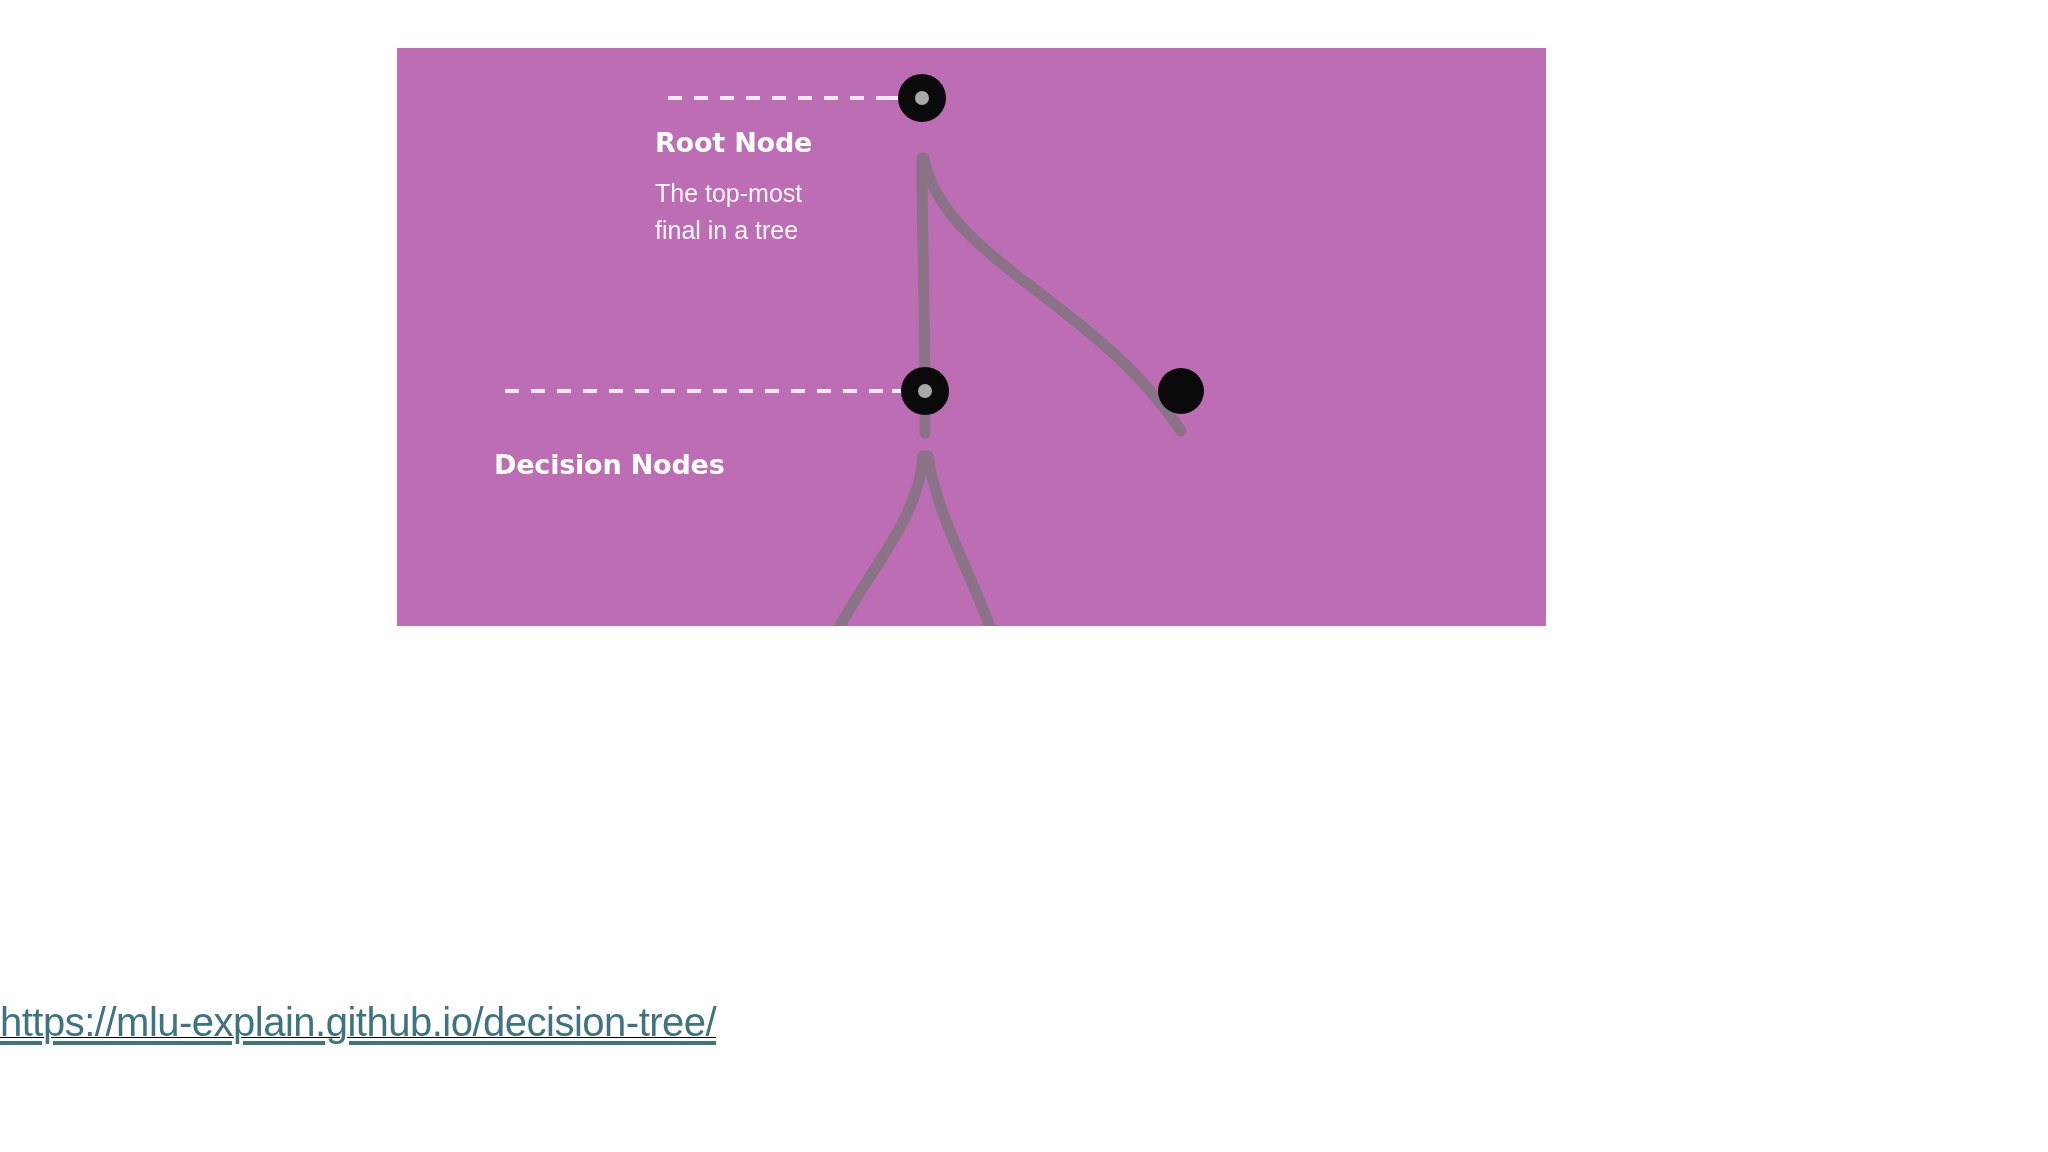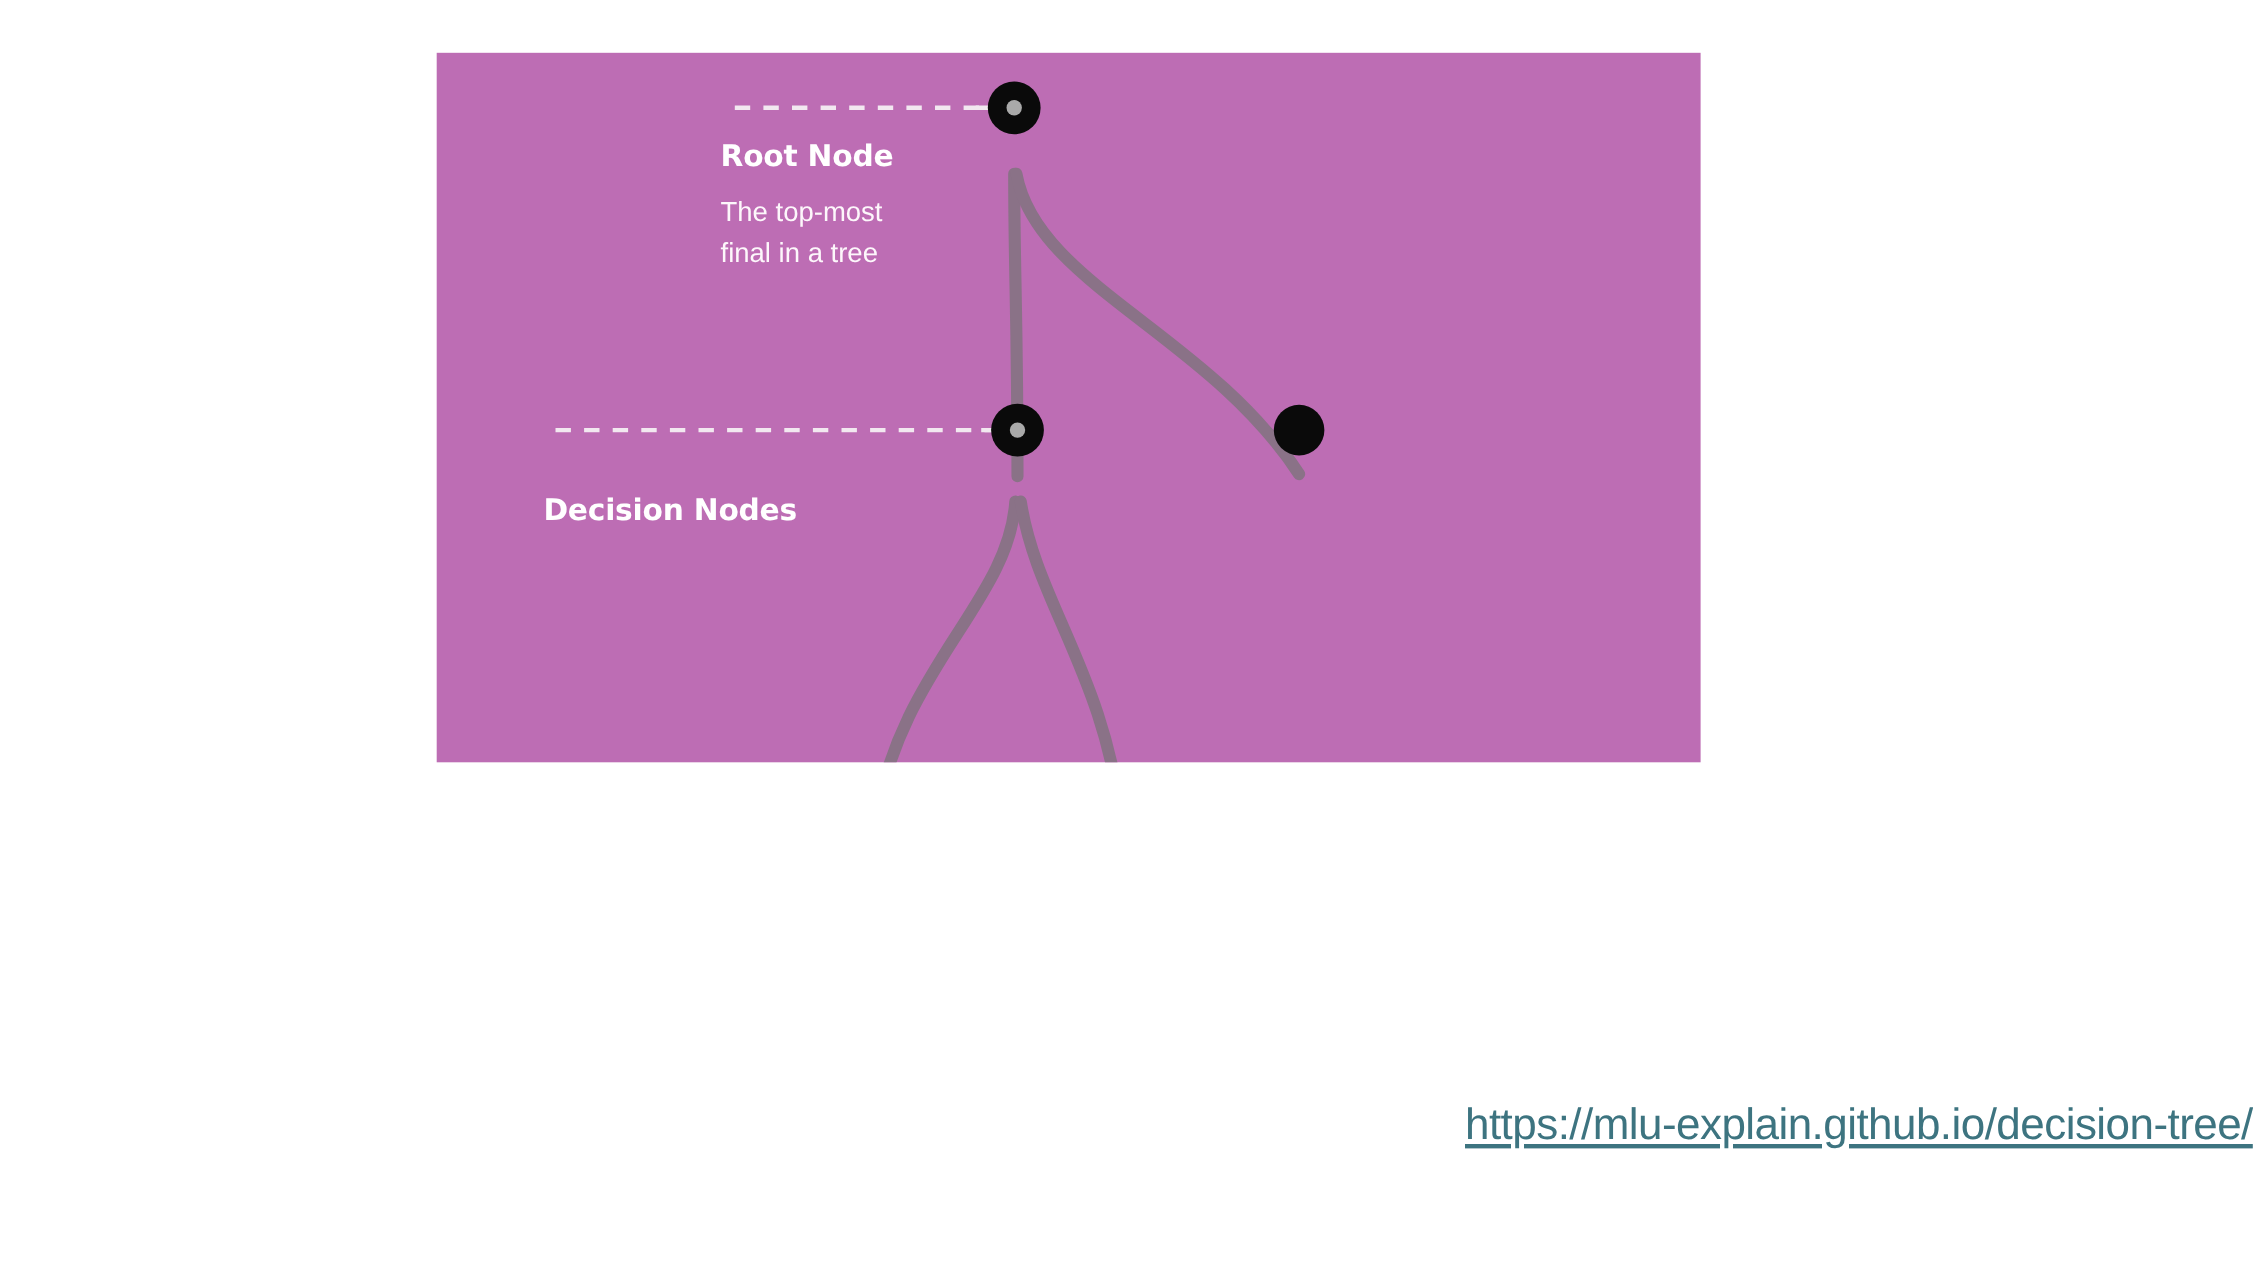--- a/index.html
+++ b/index.html
@@ -15,21 +15,21 @@
     overflow: hidden;
     font-family: "Liberation Sans", sans-serif;
   }
 
   
   #illustration-panel {
     position: absolute;
     left: 397px;
     top: 48px;
     width: 1149px;
-    height: 645px;
+    height: 578px;
     background: #bd6db4;
     overflow: hidden;
   }
 
   #tree-svg {
     position: absolute;
     left: 0;
     top: 0;
     width: 1149px;
     height: 807px;
@@ -71,21 +71,22 @@
     left: 728px;
     top: 580px;
   }
 
   
   #source-link-wrap {
     position: absolute;
     left: 0;
     top: 1000px;
     width: 2048px;
-    text-align: right;
+    text-align: left;
+    text-decoration: underline;
   }
   #source-link {
     font-family: "Liberation Sans", sans-serif;
     font-size: 40px;
     color: #3d7480;
     text-decoration: underline;
     text-underline-offset: 5px;
     letter-spacing: -0.5px;
   }
 </style>

